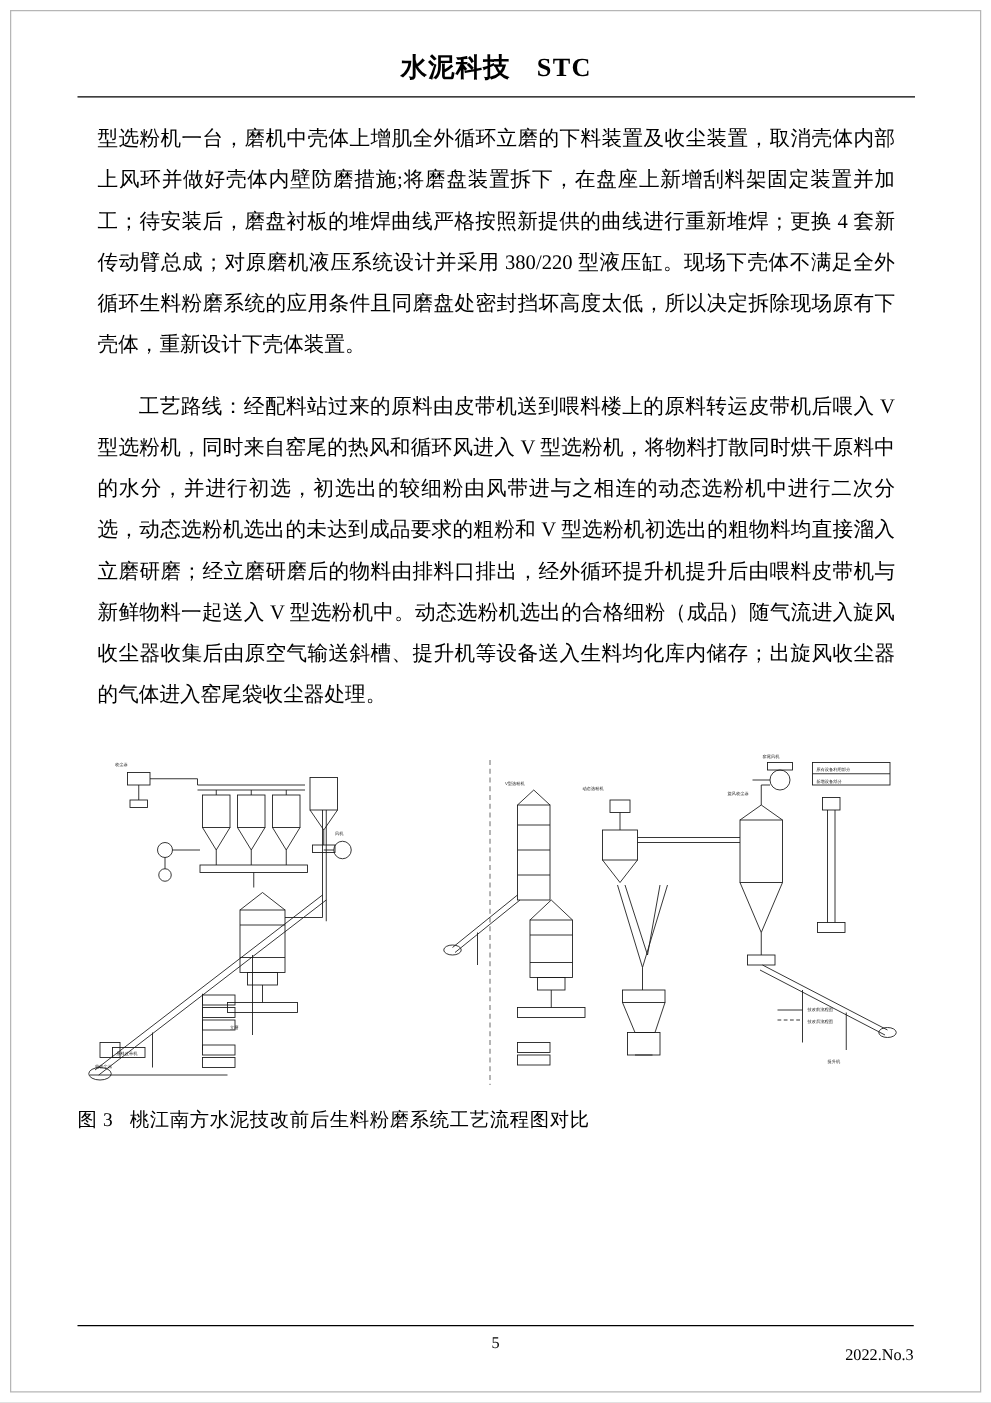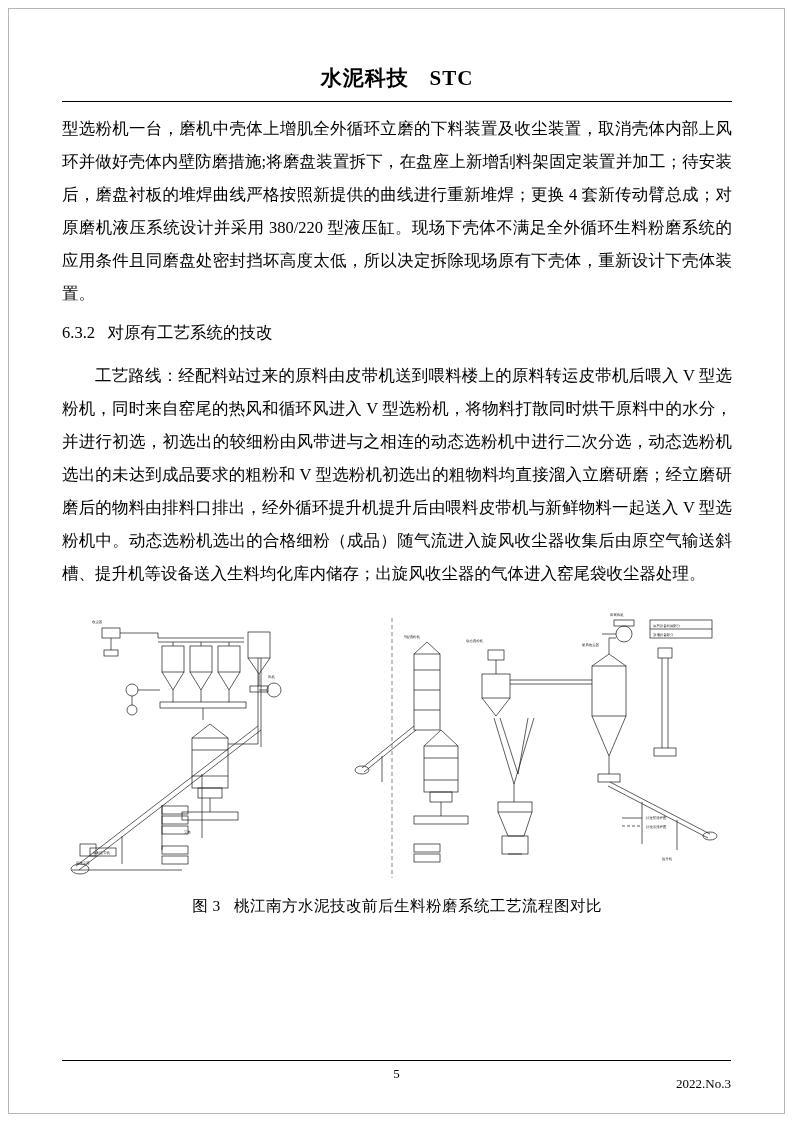--- a/index.html
+++ b/index.html
@@ -30,21 +30,21 @@
   }
   .content {
     position: absolute;
     left: 62px;
     top: 0;
     width: 670px;
   }
   
   .header {
     text-align: center;
-    padding-top: 64px;
+    padding-top: 40px;
     font-family: "DejaVu Serif", serif;
     font-weight: bold;
     font-size: 21px;
     letter-spacing: 1px;
   }
   .header .stc {
     font-family: "Liberation Serif", serif;
     font-weight: bold;
     letter-spacing: 1px;
   }
@@ -54,21 +54,21 @@
   }
   
   .body-text {
     margin-top: 10px;
     font-size: 16.5px;
     line-height: 33px;
     text-align: justify;
     text-justify: inter-ideograph;
   }
   .body-text p {
-    margin: 0;
+    margin: 16px;
   }
   .indent {
     text-indent: 2em;
   }
   .sec-head {
     margin-top: 6px;
     font-size: 16.5px;
     line-height: 33px;
   }
   .num {
@@ -79,21 +79,21 @@
     margin-top: 8px;
     position: relative;
     height: 290px;
   }
   .figure svg {
     display: block;
     width: 670px;
     height: 290px;
   }
   .fig-caption {
-    text-align: center;
+    text-align: left;
     font-size: 15.5px;
     margin-top: 8px;
     letter-spacing: 0.5px;
   }
   
   .footer {
     position: absolute;
     left: 62px;
     right: 62px;
     bottom: 38px;
@@ -130,24 +130,20 @@
     <div class="header">
       <span>水泥科技</span>
       <span class="stc">&nbsp;&nbsp;</span><span class="stc">STC</span>
     </div>
     <div class="header-rule"></div>
 
     <div class="body-text">
       <p>型选粉机一台，磨机中壳体上增肌全外循环立磨的下料装置及收尘装置，取消壳体内部上风环并做好壳体内壁防磨措施;将磨盘装置拆下，在盘座上新增刮料架固定装置并加工；待安装后，磨盘衬板的堆焊曲线严格按照新提供的曲线进行重新堆焊；更换 4 套新传动臂总成；对原磨机液压系统设计并采用 380/220 型液压缸。现场下壳体不满足全外循环生料粉磨系统的应用条件且同磨盘处密封挡坏高度太低，所以决定拆除现场原有下壳体，重新设计下壳体装置。</p>
     </div>
 
-    <div class="sec-head">
-      <span class="num">6.3.2</span>
-      &nbsp;&nbsp;<span>对原有工艺系统的技改</span>
-    </div>
 
     <div class="body-text">
       <p class="indent">工艺路线：经配料站过来的原料由皮带机送到喂料楼上的原料转运皮带机后喂入 V 型选粉机，同时来自窑尾的热风和循环风进入 V 型选粉机，将物料打散同时烘干原料中的水分，并进行初选，初选出的较细粉由风带进与之相连的动态选粉机中进行二次分选，动态选粉机选出的未达到成品要求的粗粉和 V 型选粉机初选出的粗物料均直接溜入立磨研磨；经立磨研磨后的物料由排料口排出，经外循环提升机提升后由喂料皮带机与新鲜物料一起送入 V 型选粉机中。动态选粉机选出的合格细粉（成品）随气流进入旋风收尘器收集后由原空气输送斜槽、提升机等设备送入生料均化库内储存；出旋风收尘器的气体进入窑尾袋收尘器处理。</p>
     </div>
 
     <div class="figure">
       <svg viewBox="0 0 670 290" xmlns="http://www.w3.org/2000/svg">
         <g stroke="#1a1a1a" fill="none" stroke-width="0.7" font-family="Liberation Sans, sans-serif" font-size="3.4">
 
           <line x1="14" y1="268" x2="196" y2="128"></line>

